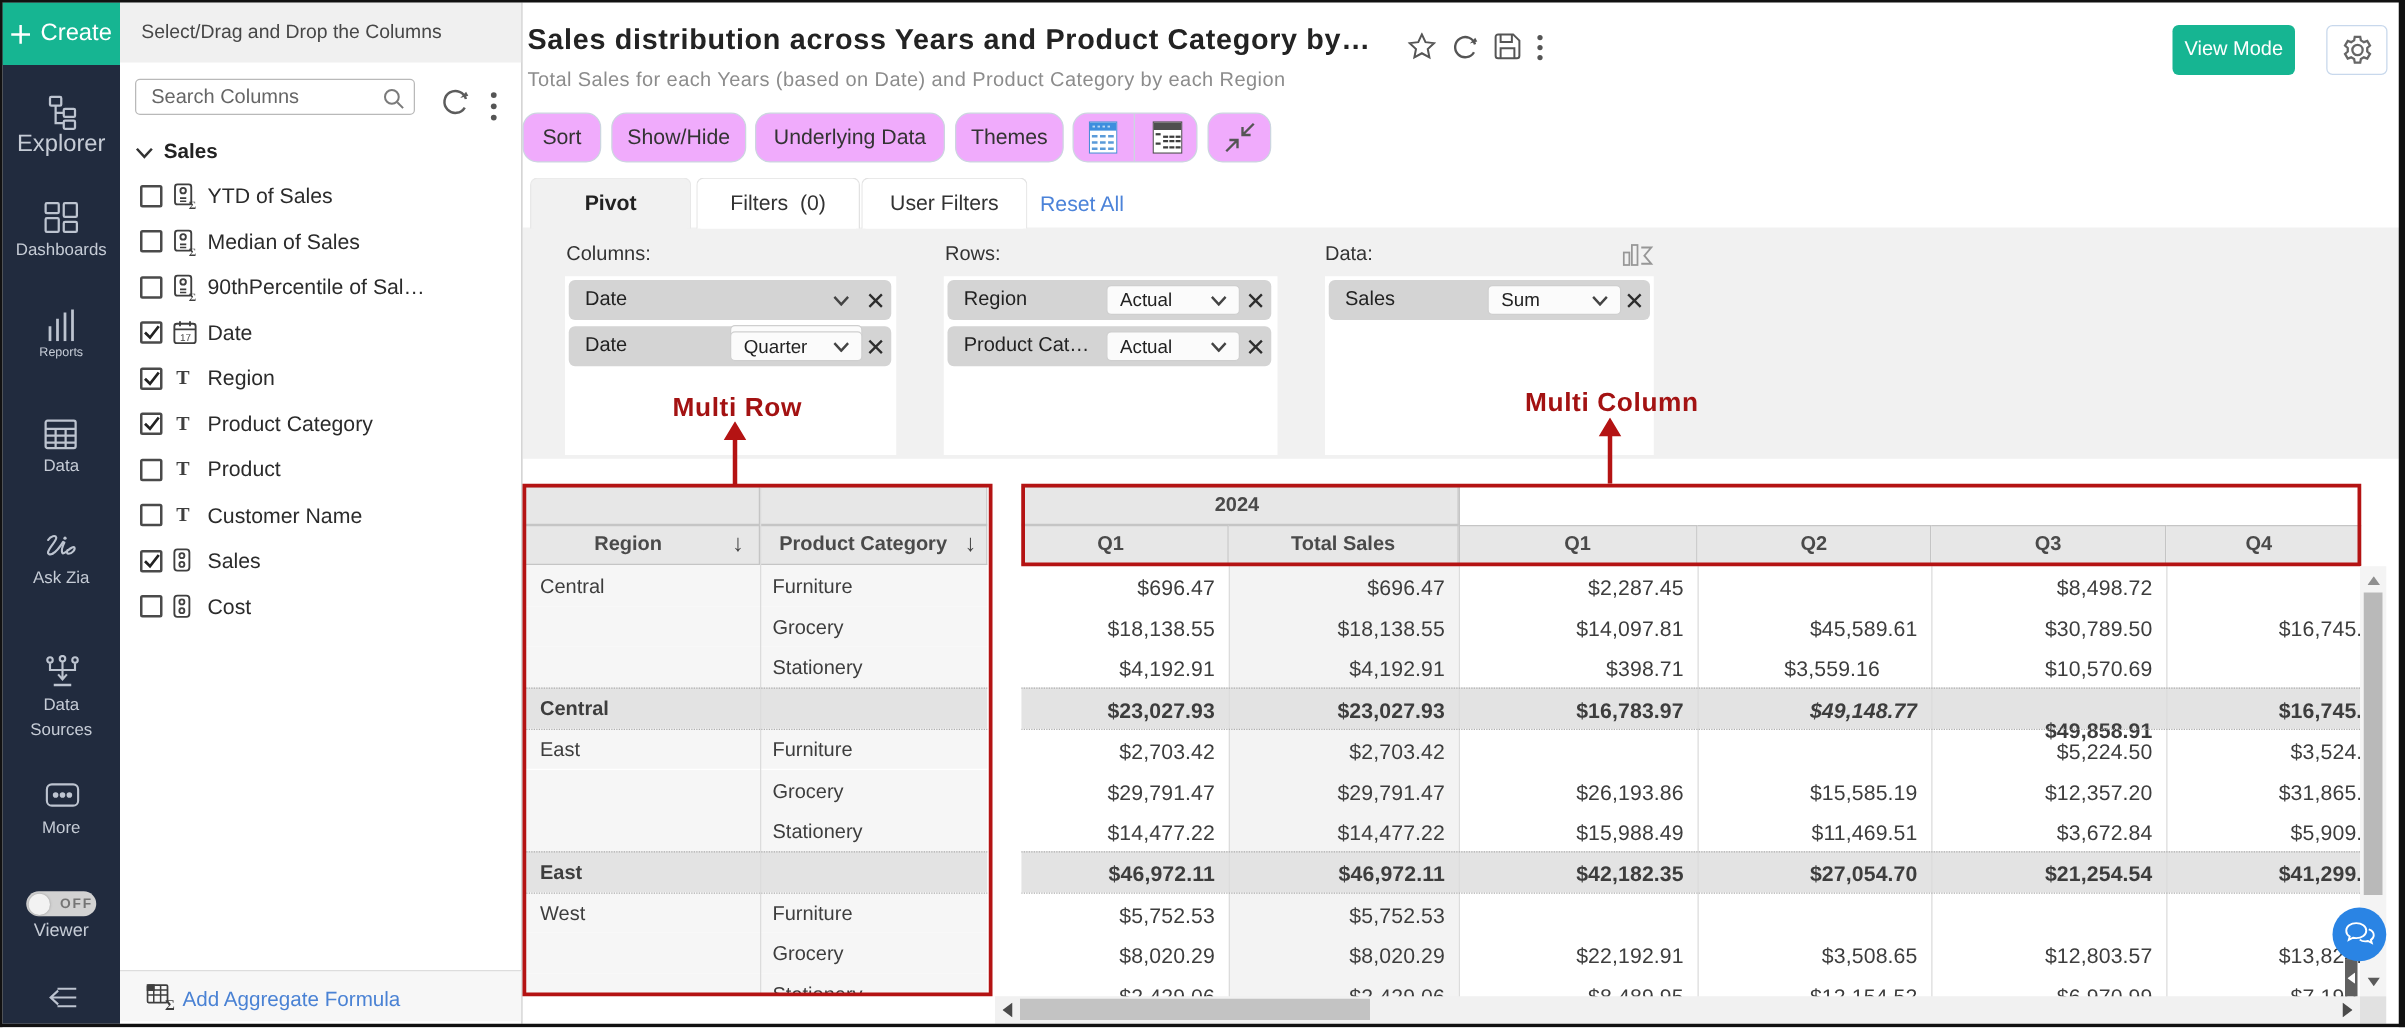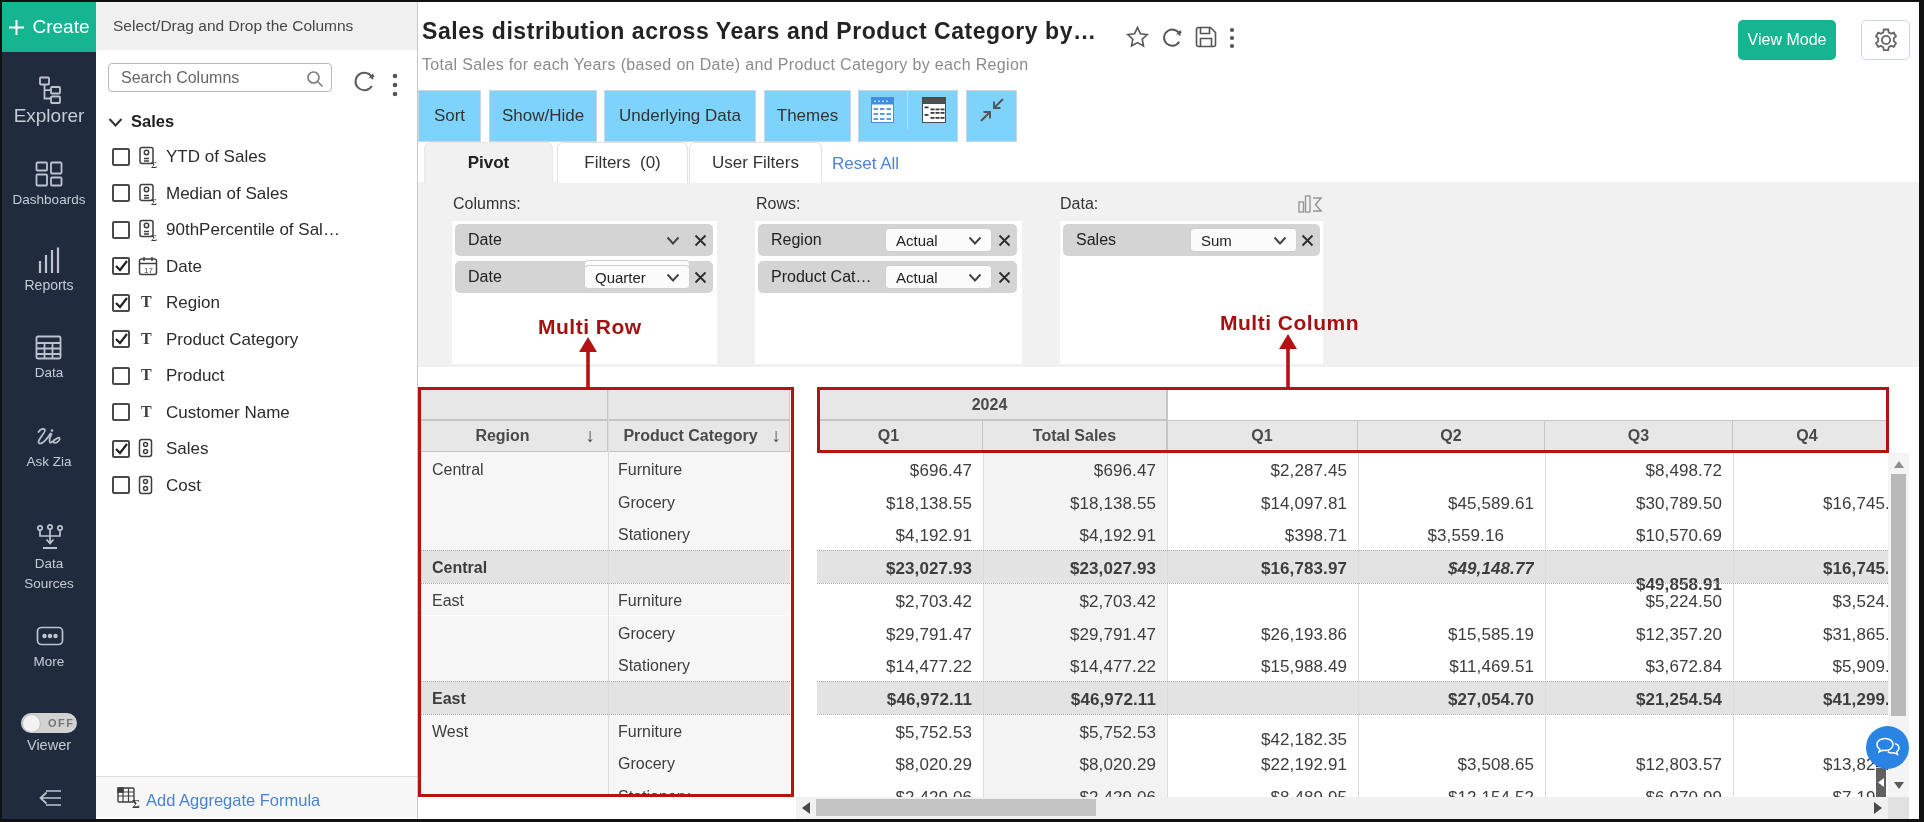--- a/index.html
+++ b/index.html
@@ -23,21 +23,21 @@
 .itmlab{font-size:17px;color:#2b2b2b;position:absolute;z-index:5;white-space:nowrap;}
 .cbx{position:absolute;width:18px;height:18px;border:2px solid #4a4a4a;border-radius:2px;background:#fff;z-index:5;}
 .footbar{position:absolute;left:96px;top:776px;width:321px;height:41px;background:#f7f7f7;border-top:1px solid #ddd;z-index:5;}
 
 .title{position:absolute;left:422px;top:18px;font-size:23px;font-weight:bold;color:#232323;z-index:5;letter-spacing:0.55px;}
 .subtitle{position:absolute;left:422px;top:56px;font-size:16px;color:#8c8c8c;z-index:5;letter-spacing:0.34px;}
 .vmbtn{position:absolute;left:1738px;top:20px;width:98px;height:40px;background:#16b592;border-radius:5px;color:#fff;
   font-size:16px;display:flex;align-items:center;justify-content:center;z-index:5;}
 .gearbtn{position:absolute;left:1861px;top:20px;width:49px;height:40px;border:1px solid #c8d8ec;border-radius:5px;background:#fff;z-index:5;
   display:flex;align-items:center;justify-content:center;}
-.tbtn{position:absolute;top:90px;height:52px;border:1px solid #ccd5e0;border-radius:0;background:#7dd3fc;color:#333;
+.tbtn{position:absolute;top:90px;height:40px;border:1px solid #ccd5e0;border-radius:12px;background:#f0abfc;color:#333;
   font-size:17px;display:flex;align-items:center;justify-content:center;z-index:5;}
 
 .tab{position:absolute;top:142px;height:41px;border:1px solid #e2e2e2;border-bottom:none;border-radius:6px 6px 0 0;
   background:#fff;color:#333;font-size:17px;display:flex;align-items:center;justify-content:center;z-index:5;}
 .tab.active{background:#f1f1f1;font-weight:bold;border-color:#e8e8e8;color:#222;}
 .resetall{position:absolute;left:832px;top:154px;font-size:17px;color:#4c83d9;z-index:5;}
 
 .band{position:absolute;left:418px;top:182px;width:1502px;height:185px;background:#f1f1f1;z-index:3;}
 .bandlab{position:absolute;font-size:16px;color:#333;z-index:5;}
 .wbox{position:absolute;top:221px;height:143px;background:#fff;z-index:4;}
@@ -76,21 +76,21 @@
 <div class="navico" style="left:35px;top:161px;"><svg width="28" height="27" viewBox="0 0 28 27" fill="none" stroke="#bdc4d0" stroke-width="1.8">
         <rect x="1.5" y="1.5" width="10.5" height="8" rx="1"></rect>
         <rect x="16" y="1.5" width="10.5" height="11" rx="1"></rect>
         <rect x="1.5" y="13.5" width="10.5" height="11" rx="1"></rect>
         <rect x="16" y="16.5" width="10.5" height="8" rx="1"></rect>
       </svg></div>
 <div class="navlab" style="top:192px;font-size:13.5px">Dashboards</div>
 <div class="navico" style="left:37px;top:247px;"><svg width="25" height="26" viewBox="0 0 25 26" fill="none" stroke="#bdc4d0" stroke-width="2.2">
         <path d="M3 26V14M9 26V8M15 26V3M21 26V0.5"></path>
       </svg></div>
-<div class="navlab" style="top:277px;font-size:14px">Reports</div>
+<div class="navlab" style="top:277px;font-size:10px">Reports</div>
 <div class="navico" style="left:35px;top:335px;"><svg width="27" height="25" viewBox="0 0 27 25" fill="none" stroke="#bdc4d0" stroke-width="1.8">
         <rect x="1.5" y="1.5" width="24" height="22" rx="1.5"></rect>
         <path d="M1.5 8h24M1.5 13.5h24M1.5 19h24M9.5 8v15.5M17.5 8v15.5"></path>
       </svg></div>
 <div class="navlab" style="top:365px;font-size:13.5px">Data</div>
 <div class="navico" style="left:37px;top:427px;"><svg width="25" height="21" viewBox="0 0 25 21" fill="none" stroke="#bdc4d0" stroke-width="1.7" stroke-linecap="round" stroke-linejoin="round">
         <path d="M1.5 5c2-3.5 6-4 6.5-2 0.5 2.5-5.5 7.5-6.5 11.5-0.5 2 1.5 2.5 3.5 1.5"></path>
         <path d="M5 16c3-1.5 6-5.5 8.5-9.5"></path>
         <circle cx="15" cy="3.5" r="1.3" fill="#bdc4d0" stroke="none"></circle>
         <path d="M14.5 7c-1.5 3-2.5 7-1.5 8.5 1 1.5 8-6.5 9.5-4.5 1 1.5-2 5-4.5 5-1.5 0-2-1.5-1-3"></path>
@@ -471,21 +471,21 @@
       <div class="cell num" style="left:916.0px;top:237.5px;width:176.0px;">$31,865.77</div>
       <div class="cell num" style="left:0.0px;top:270.2px;width:155.0px;">$14,477.22</div>
       <div class="cell num" style="left:166.0px;top:270.2px;width:173.0px;">$14,477.22</div>
       <div class="cell num" style="left:350.0px;top:270.2px;width:180.0px;">$15,988.49</div>
       <div class="cell num" style="left:541.0px;top:270.2px;width:176.0px;">$11,469.51</div>
       <div class="cell num" style="left:728.0px;top:270.2px;width:177.0px;">$3,672.84</div>
       <div class="cell num" style="left:916.0px;top:270.2px;width:176.0px;">$5,909.33</div>
       <div class="abs" style="left:0;top:293.9px;width:1103px;height:32.7px;background:#e3e3e3;"></div>
       <div class="cell num" style="left:0.0px;top:302.9px;width:155.0px;font-weight:bold;">$46,972.11</div>
       <div class="cell num" style="left:166.0px;top:302.9px;width:173.0px;font-weight:bold;">$46,972.11</div>
-      <div class="cell num" style="left:350.0px;top:302.9px;width:180.0px;font-weight:normal;margin-top:40px;">$42,182.35</div>
+      <div class="cell num" style="left:350.0px;top:302.9px;width:180.0px;font-weight:bold;">$42,182.35</div>
       <div class="cell num" style="left:541.0px;top:302.9px;width:176.0px;font-weight:bold;">$27,054.70</div>
       <div class="cell num" style="left:728.0px;top:302.9px;width:177.0px;font-weight:bold;">$21,254.54</div>
       <div class="cell num" style="left:916.0px;top:302.9px;width:176.0px;font-weight:bold;">$41,299.28</div>
       <div class="cell num" style="left:0.0px;top:335.6px;width:155.0px;">$5,752.53</div>
       <div class="cell num" style="left:166.0px;top:335.6px;width:173.0px;">$5,752.53</div>
       <div class="cell num" style="left:0.0px;top:368.3px;width:155.0px;">$8,020.29</div>
       <div class="cell num" style="left:166.0px;top:368.3px;width:173.0px;">$8,020.29</div>
       <div class="cell num" style="left:350.0px;top:368.3px;width:180.0px;">$22,192.91</div>
       <div class="cell num" style="left:541.0px;top:368.3px;width:176.0px;">$3,508.65</div>
       <div class="cell num" style="left:728.0px;top:368.3px;width:177.0px;">$12,803.57</div>

